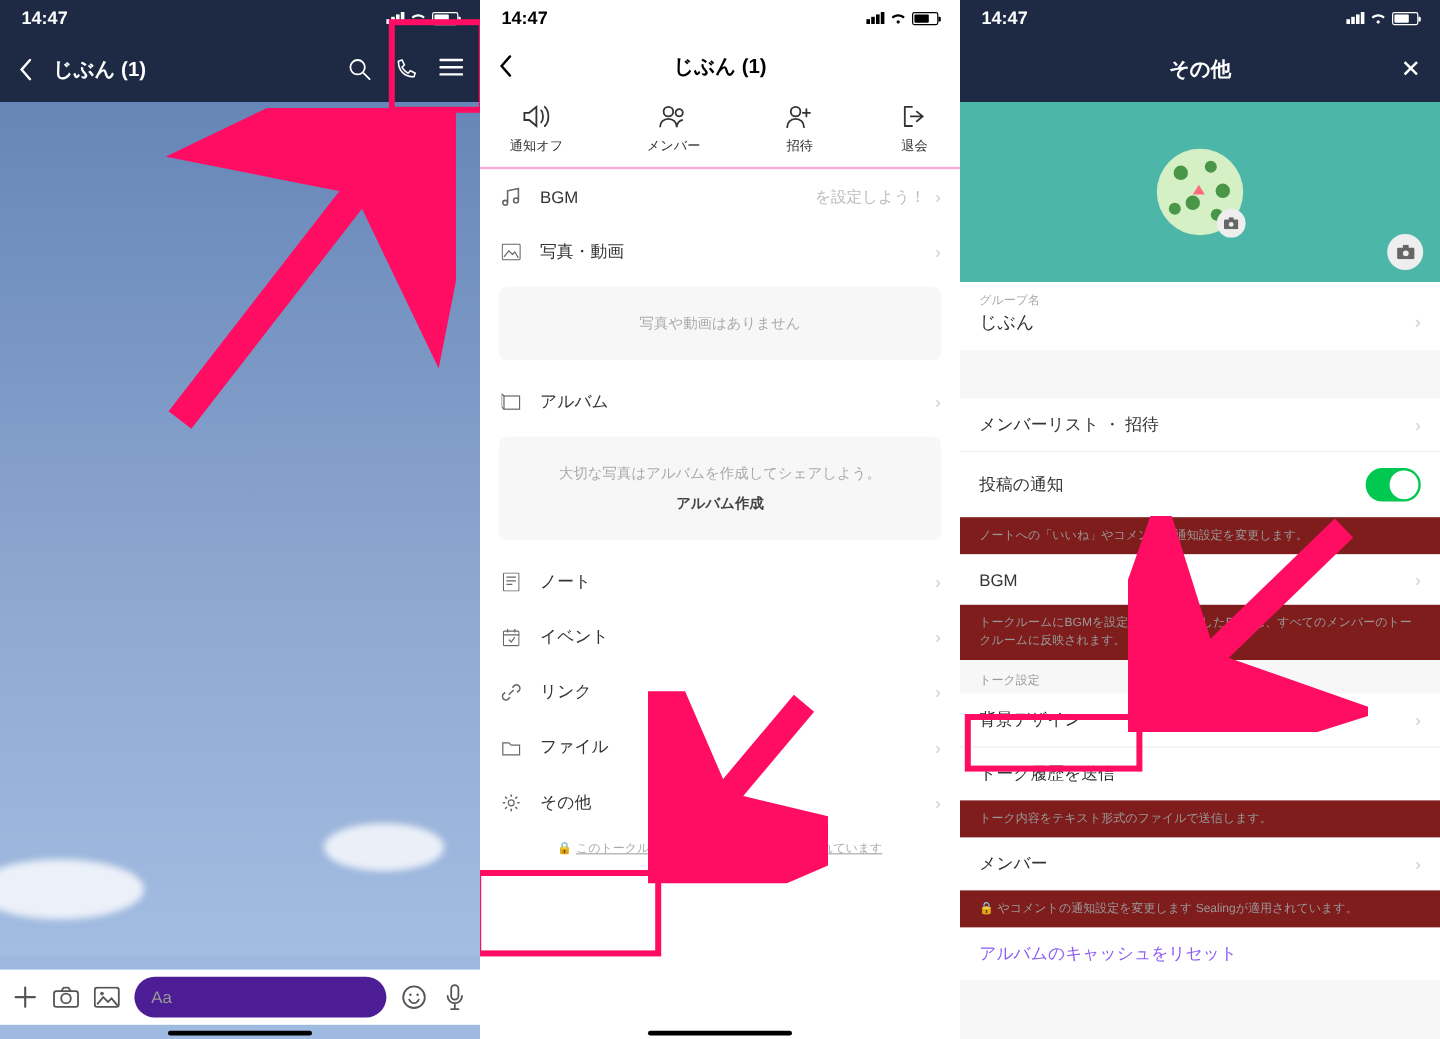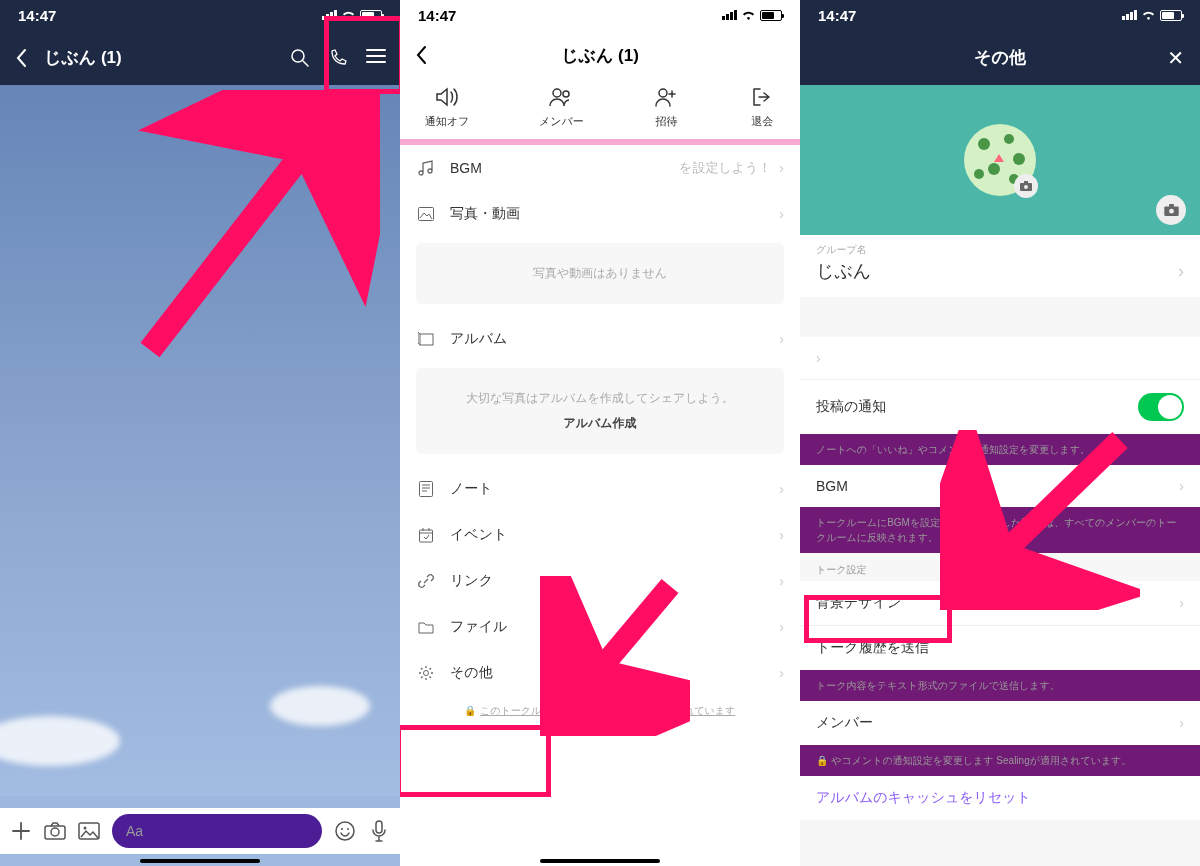--- a/index.html
+++ b/index.html
@@ -35,21 +35,21 @@
   .home-ind { position:absolute; bottom:3px; left:50%; transform:translateX(-50%); width:120px; height:4px; background:#000; border-radius:3px; }
 
   
   .hl { position:absolute; border: 5px solid #ff0d63; z-index:10; }
   .arrow-svg { position:absolute; z-index:9; }
 
   
   .s2-header { display:flex; align-items:center; justify-content:center; height:50px; position:relative; }
   .s2-header .back { position:absolute; left:14px; font-size:22px; color:#000; }
   .s2-header .title { font-size:17px; font-weight:700; }
-  .action-row { display:flex; justify-content:space-around; padding: 6px 10px 10px; border-bottom:6px solid #f9a8d4;gap:40px; }
+  .action-row { display:flex; justify-content:space-around; padding: 6px 10px 10px; border-bottom:2px solid #f9a8d4;gap:40px; }
   .action-item { display:flex; flex-direction:column; align-items:center; gap:6px; font-size:11px; color:#333; }
   .action-item .aicon { width:26px; height:22px; display:flex; align-items:center; justify-content:center; }
   .list-item { display:flex; align-items:center; padding:14px 16px; font-size:14px; color:#333; border-bottom:0px solid #f5f5f5; }
   .list-item .licon { width:20px; margin-right:14px; color:#666; display:flex; align-items:center; justify-content:center; }
   .list-item .label { flex:1; }
   .list-item .extra { color:#bbb; font-size:13px; }
   .list-item .chev { color:#ccc; font-size:14px; margin-left:8px; }
   .empty-box { margin:6px 16px 12px; background:#f7f7f7; border-radius:6px; padding:22px 10px; text-align:center; font-size:12px; color:#aaa; }
   .empty-box .bold { color:#444; font-weight:600; display:block; margin-top:8px; }
   .footnote { text-align:center; font-size:10px; color:#aaa; padding:8px 0 20px; }
@@ -59,28 +59,28 @@
   .s3-header { height:55px; background:#1e2a44; display:flex; align-items:center; justify-content:center; color:#fff; position:relative; }
   .s3-header .title { font-size:17px; font-weight:600; }
   .s3-header .close { position:absolute; right:16px; font-size:20px; }
   .s3-cover { height:150px; background:#4cb7a8; position:relative; display:flex; align-items:center; justify-content:center; }
   .avatar { width:72px; height:72px; border-radius:50%; background:#d4f0c4; position:relative; display:flex; align-items:center; justify-content:center; }
   .cam-badge { position:absolute; width:24px; height:24px; border-radius:50%; background:#eee; display:flex; align-items:center; justify-content:center; font-size:11px; color:#555; }
   .s3 .section-label { font-size:10px; color:#999; padding:10px 16px 4px; background:#f7f7f7; }
   .s3 .row { display:flex; align-items:center; padding:13px 16px; font-size:14px; color:#333; background:#fff; }
   .s3 .row .label { flex:1; }
   .s3 .row .chev { color:#ccc; }
-  .s3 .hint { font-size:10px; color:#999; padding:8px 16px; background:#701a75; line-height:1.5; }
+  .s3 .hint { font-size:10px; color:#999; padding:8px 16px; background:#7f1d1d; line-height:1.5; }
   .toggle { width:46px; height:28px; border-radius:14px; background:#00c851; position:relative; }
   .toggle::after { content:''; position:absolute; right:2px; top:2px; width:24px; height:24px; border-radius:50%; background:#fff; }
   .divider { height:1px; background:#eee; }
   .s3 .danger { color:#8b5cf6; }
   .grpname { padding: 8px 16px 14px; background:#fff; }
   .grpname .small { font-size:10px; color:#aaa; }
-  .grpname .val { font-size:18px; color:#333; margin-top:2px; display:flex; align-items:center;gap:31px; }
+  .grpname .val { font-size:15px; color:#333; margin-top:2px; display:flex; align-items:center;gap:31px; }
   .grpname .chev { margin-left:auto; color:#ccc; }
 
   svg { display:block; }
 </style>
 </head>
 <body>
 
 <div class="container">
 
   <div class="screen s1">
@@ -406,20 +406,21 @@
     <div class="grpname">
       <div class="small">グループ名</div>
       <div class="val">
           <span>じぶん</span>
           <span class="chev">›</span>
         </div>
     </div>
     <div style="height:40px;background:#f7f7f7"></div>
 
     <div class="row">
+      <span class="label">メンバーリスト ・ 招待</span>
       <span class="chev">›</span>
     </div>
     <div class="divider"></div>
     <div class="row">
       <span class="label">投稿の通知</span>
       <span class="toggle"></span>
     </div>
     <div class="hint">ノートへの「いいね」やコメントの通知設定を変更します。</div>
 
     <div class="row">

